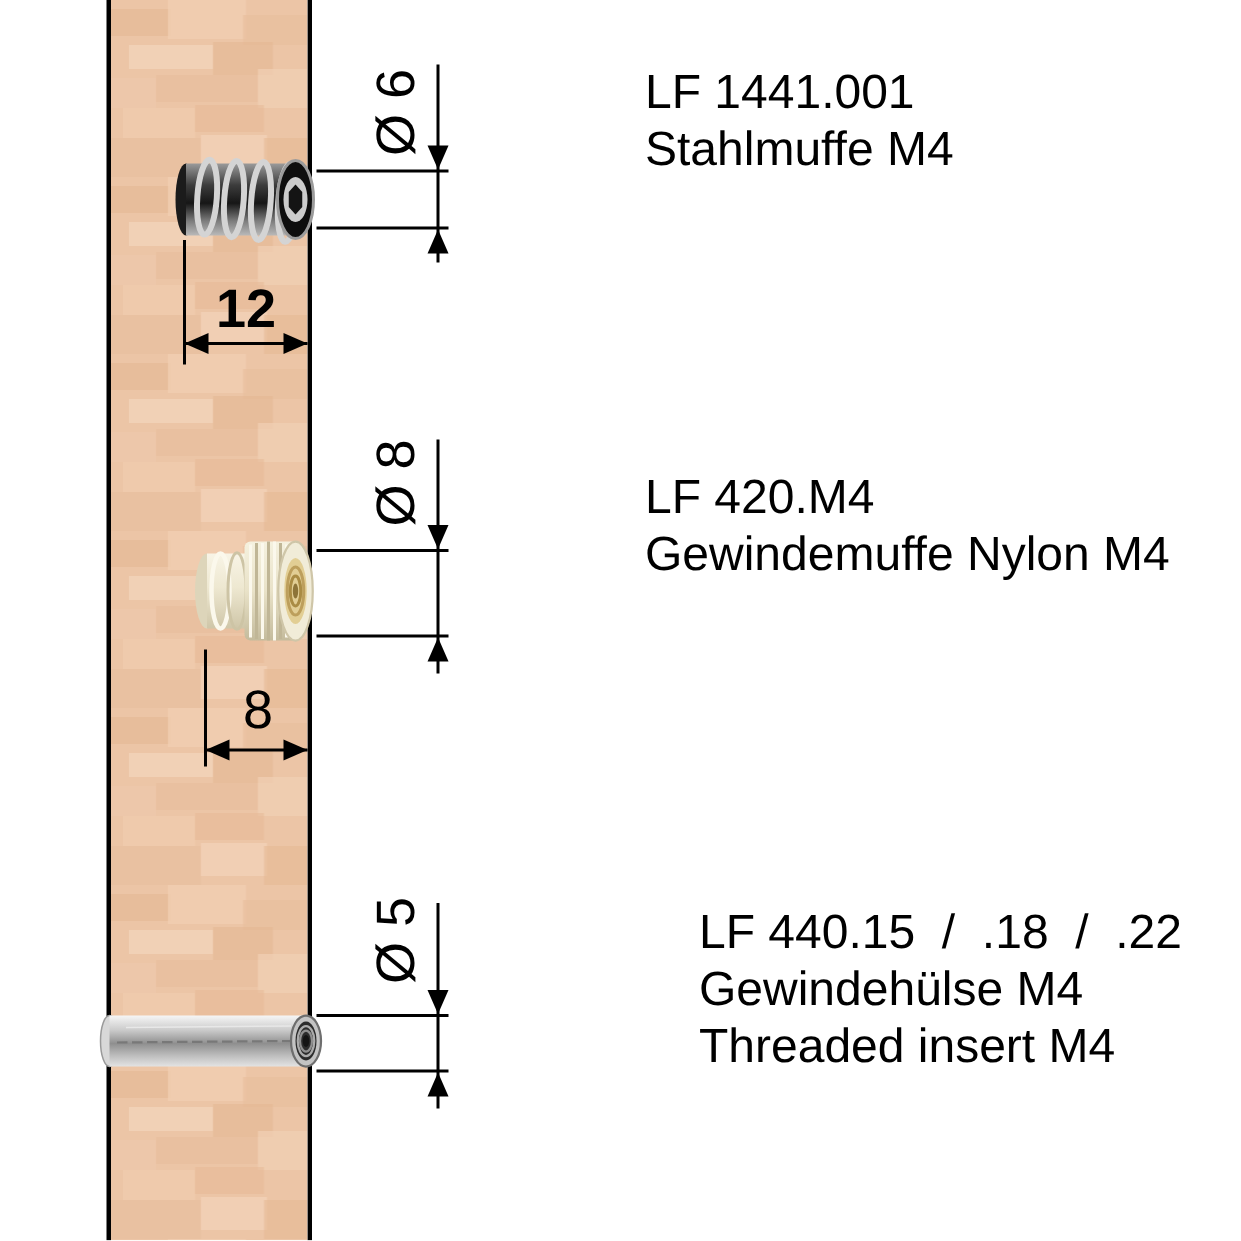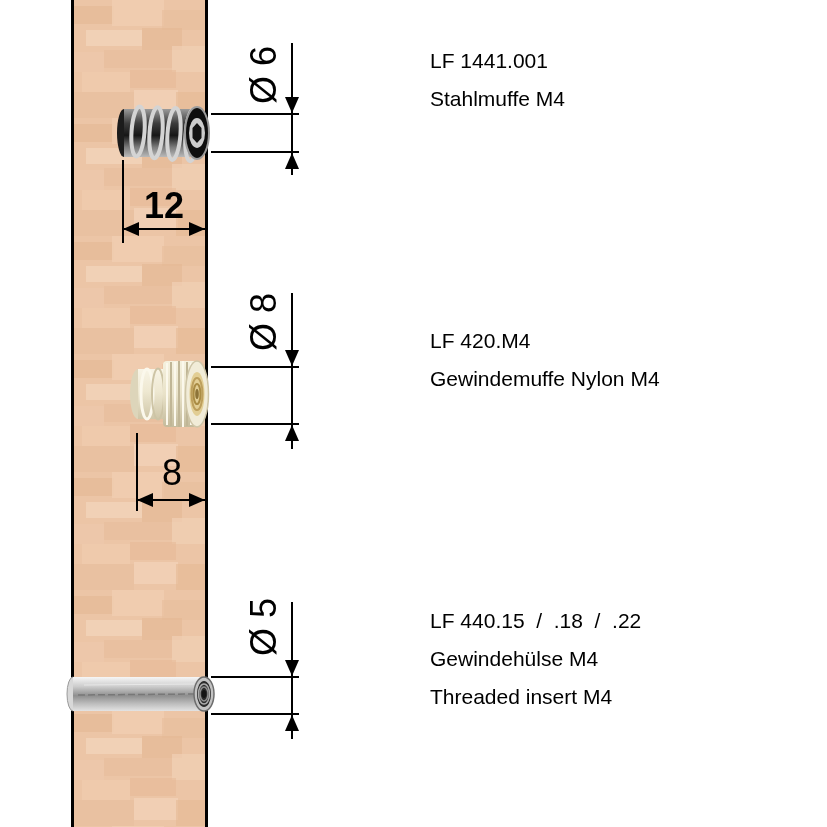--- a/index.html
+++ b/index.html
@@ -41,21 +41,21 @@
   }
   .dim-label.rot {
     width: 120px; height: 40px;
     transform: rotate(-90deg);
   }
   .dim-label.flat { width: 60px; }
 
   
   .text-block { position: absolute; left: 430px; }
   .text-line {
-    font-size: 21px;
+    font-size: 32px;
     line-height: 38px;
     white-space: pre;
   }
   .illus { position: absolute; }
 </style>
 </head>
 <body>
 
 <div class="canvas">
 
@@ -164,21 +164,21 @@
   <div class="arrow down" style="left:285px; top:350px;"></div>
   <div class="arrow up" style="left:285px; top:425px;"></div>
   <div class="dim-label rot" style="left:204px; top:302px;">Ø 8</div>
 
   <div class="dline v" style="left:136px; top:433px; height:78px;"></div>
   <div class="dline h" style="left:137px; top:499px; width:68px;"></div>
   <div class="arrow left" style="left:137px; top:493px;"></div>
   <div class="arrow right" style="left:189px; top:493px;"></div>
   <div class="dim-label flat" style="left:142px; top:453px;">8</div>
 
-  <div class="text-block" style="top:322px;">
+  <div class="text-block" style="top:312px;">
     <div class="text-line">LF 420.M4</div>
     <div class="text-line">Gewindemuffe Nylon M4</div>
   </div>
 
   <svg class="illus" style="left:64px; top:672px;" width="152" height="44" viewBox="0 0 152 44">
     <defs>
       <linearGradient id="ib" x1="0" y1="0" x2="0" y2="1">
         <stop offset="0" stop-color="#f6f6f6"></stop>
         <stop offset="0.28" stop-color="#cccccc"></stop>
         <stop offset="0.55" stop-color="#8f8f8f"></stop>
@@ -197,19 +197,19 @@
     <ellipse cx="140" cy="22" rx="2.2" ry="4" fill="#141414"></ellipse>
   </svg>
 
   <div class="dline h" style="left:211px; top:676px; width:88px;"></div>
   <div class="dline h" style="left:211px; top:713px; width:88px;"></div>
   <div class="dline v" style="left:291px; top:602px; height:137px;"></div>
   <div class="arrow down" style="left:285px; top:660px;"></div>
   <div class="arrow up" style="left:285px; top:715px;"></div>
   <div class="dim-label rot" style="left:204px; top:607px;">Ø 5</div>
 
-  <div class="text-block" style="top:602px;">
+  <div class="text-block" style="top:602px;margin-left:36px;">
     <div class="text-line">LF 440.15  /  .18  /  .22</div>
     <div class="text-line">Gewindehülse M4</div>
     <div class="text-line">Threaded insert M4</div>
   </div>
 
 </div>
 
 </body></html>

